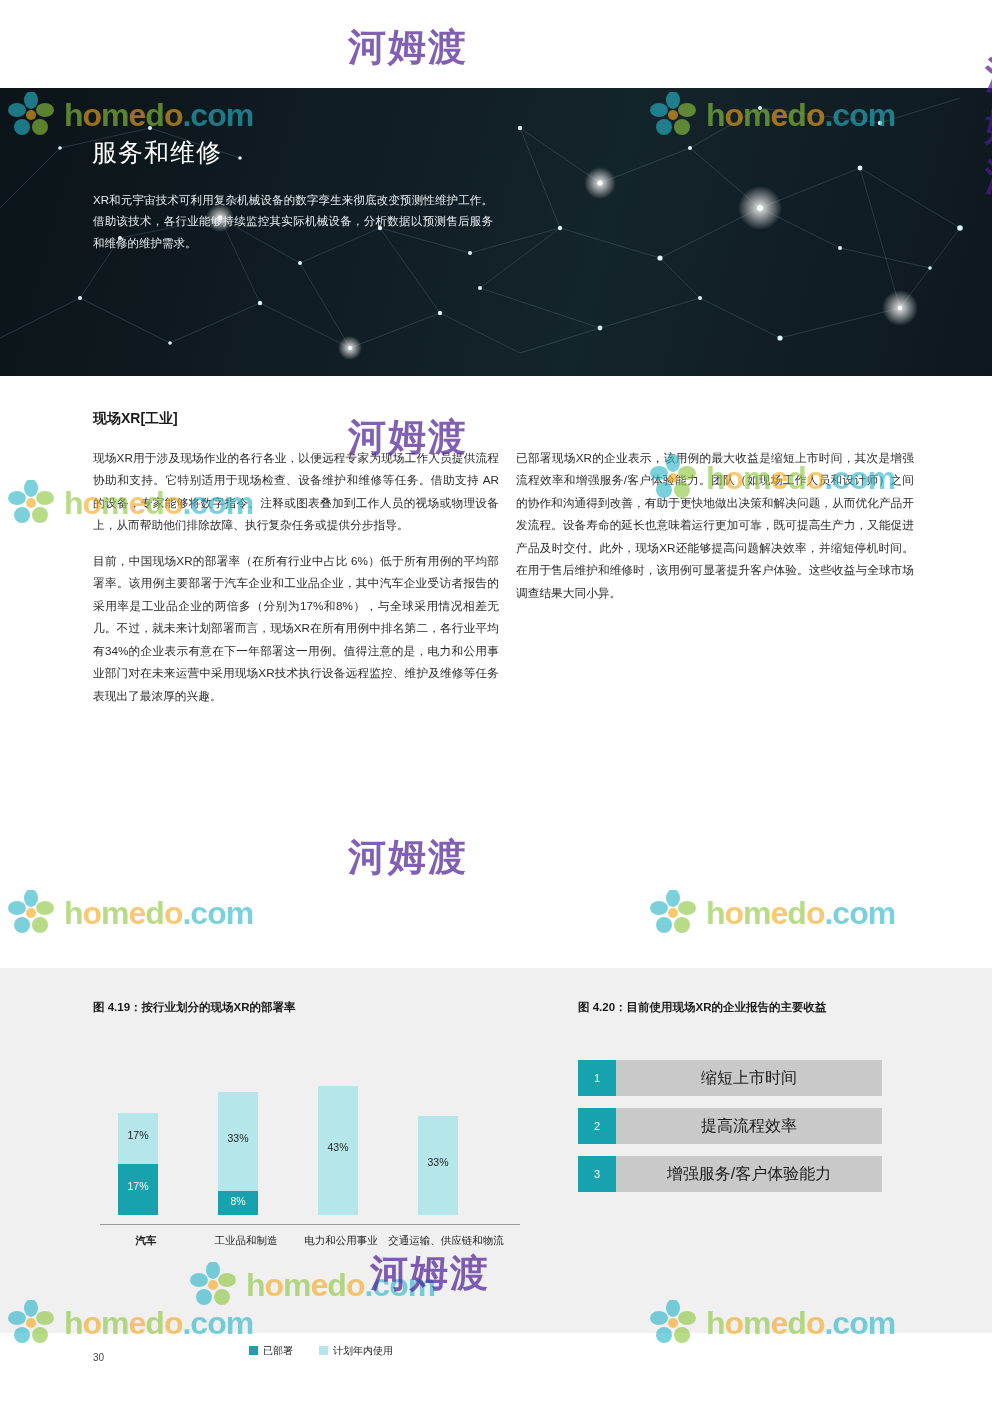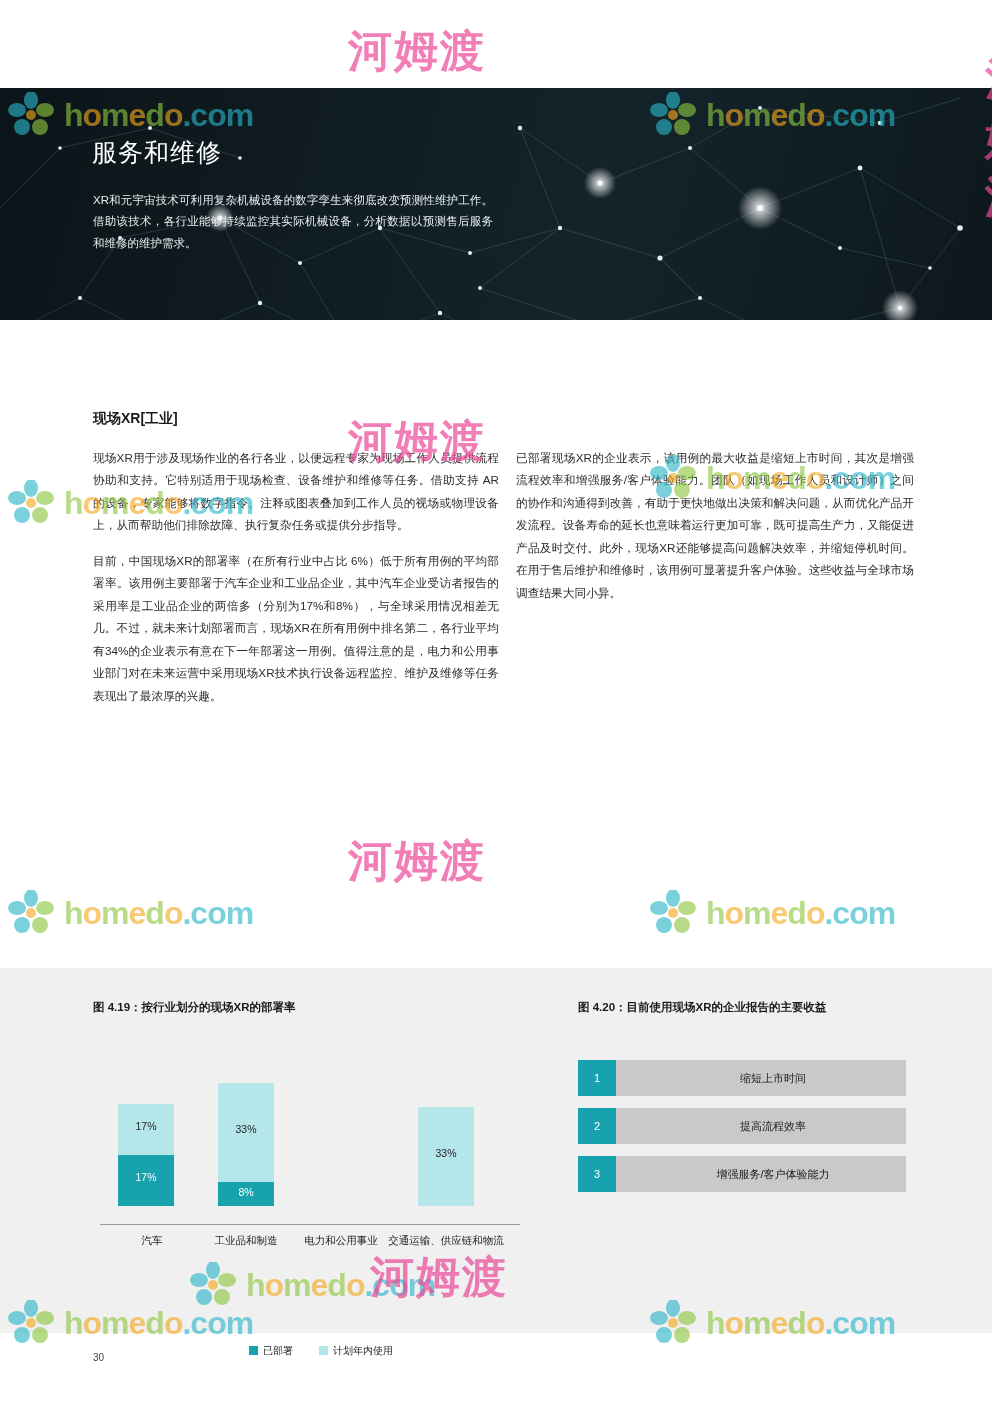--- a/index.html
+++ b/index.html
@@ -15,21 +15,21 @@
     position: relative;
     overflow: hidden;
   }
 
   
   .hero {
     position: absolute;
     left: 0;
     top: 88px;
     width: 992px;
-    height: 232px;
+    height: 288px;
     background: linear-gradient(105deg, #0b1418 0%, #101d23 35%, #14242b 60%, #0d181d 100%);
     overflow: hidden;
   }
   .hero-net {
     position: absolute;
     inset: 0;
   }
   .hero-title {
     position: absolute;
     left: 92px;
@@ -99,22 +99,22 @@
   .axis {
     position: absolute;
     left: 0;
     bottom: 0;
     width: 420px;
     height: 1px;
     background: #9a9a9a;
   }
   .bargroup {
     position: absolute;
-    bottom: 19px;
-    width: 56px;
+    bottom: 10px;
+    width: 40px;
   }
   .seg {
     width: 100%;
     position: relative;
   }
   .seg-plan { background: #b5e6ea; }
   .seg-dep  { background: #17a2ad; }
   .seg-label {
     position: absolute;
     left: 0;
@@ -168,25 +168,24 @@
     color: #fff;
     font-size: 11px;
     display: flex;
     align-items: center;
     justify-content: center;
   }
   .rank-bar {
     width: 266px;
     background: #c9c9c9;
     color: #1c1c1c;
-    font-size: 11px;
+    font-size: 16px;
     display: flex;
     align-items: center;
     justify-content: center;
-    padding-left: 24px;
   }
 
   
   .page-no {
     position: absolute;
     left: 93px;
     top: 1352px;
     font-size: 10px;
     color: #444;
   }
@@ -207,22 +206,22 @@
     letter-spacing: -1px;
   }
   .wm .h { color: #8dc63f; }
   .wm .o { color: #f4a81d; }
   .wm .m { color: #8dc63f; }
   .wm .e { color: #f4a81d; }
   .wm .d { color: #8dc63f; }
   .wm .dot { color: #29b6c8; }
   .wm .com { color: #29b6c8; }
   .wm-cn {
-    font-size: 44px;
-    color: #ec4899;
+    font-size: 38px;
+    color: #4c1d95;
     font-weight: bold;
     letter-spacing: 2px;
     opacity: .70;
   }
   .flower { position: relative; width: 46px; height: 46px; }
 </style>
 </head>
 <body>
 
 <div class="hero">
@@ -320,29 +319,34 @@
 
   <div class="bargroup" style="left:118px;">
     <div class="seg seg-plan" style="height:99px;">
       <span class="seg-label" style="top:40px;">33%</span>
     </div>
     <div class="seg seg-dep" style="height:24px;">
       <span class="seg-label" style="top:4px;">8%</span>
     </div>
   </div>
 
+  <div class="bargroup" style="left:218px;">
+    <div class="seg seg-plan" style="height:129px;">
+      <span class="seg-label" style="top:55px;">43%</span>
+    </div>
+  </div>
 
   <div class="bargroup" style="left:318px;">
     <div class="seg seg-plan" style="height:99px;">
       <span class="seg-label" style="top:40px;">33%</span>
     </div>
   </div>
 </div>
 
-<div class="cat-label" style="left:92px;">汽车</div>
+<div class="cat-label" style="left:86px;font-weight:bold;">汽车</div>
 <div class="cat-label" style="left:186px;">工业品和制造</div>
 <div class="cat-label" style="left:286px; width:110px;">电力和公用事业</div>
 <div class="cat-label" style="left:386px; width:120px;">交通运输、供应链和物流</div>
 
 <div class="legend">
   <div><span class="sw sw-dep"></span><span>已部署</span></div>
   <div><span class="sw sw-plan"></span><span>计划年内使用</span></div>
 </div>
 
 <div class="rank-row" style="top:1060px;">

